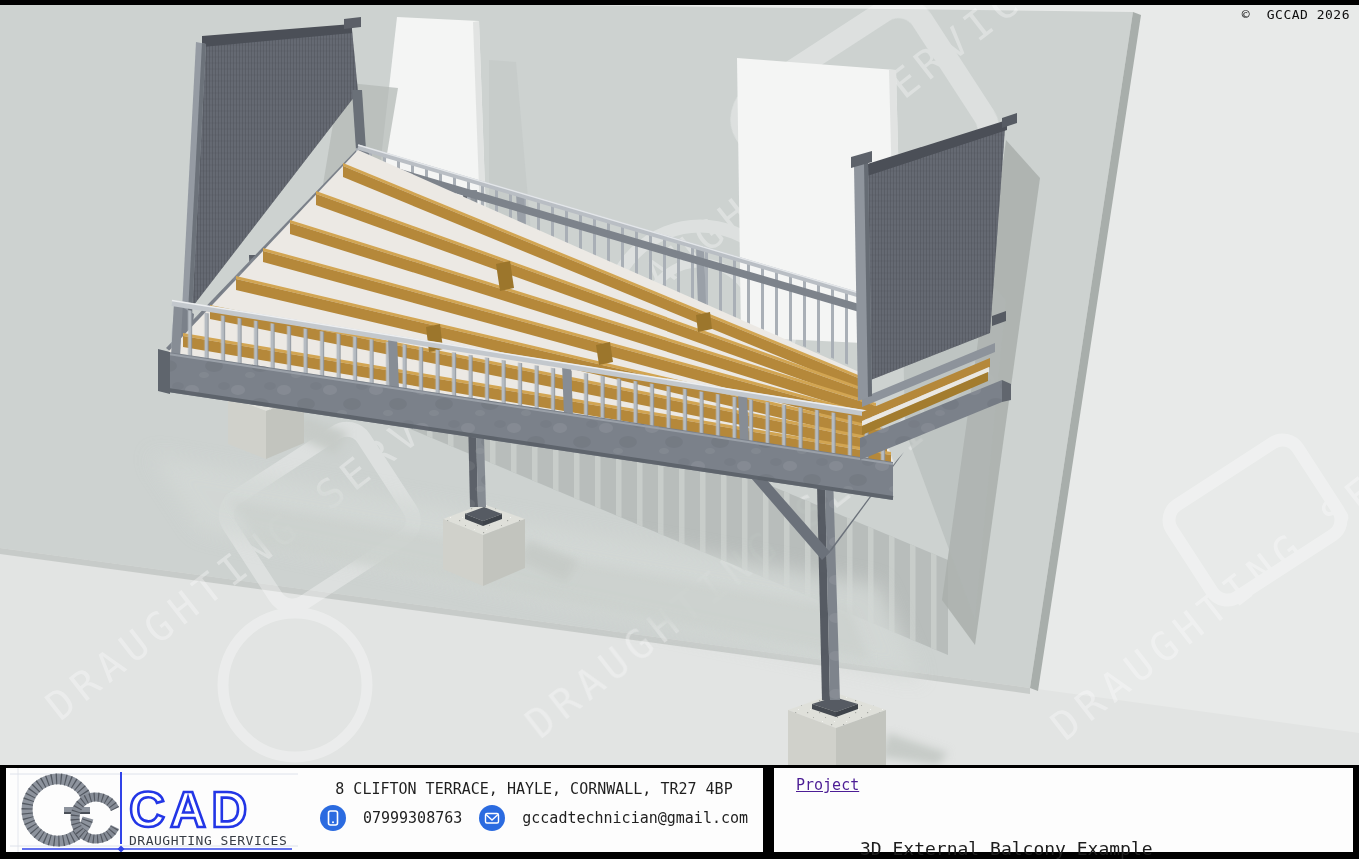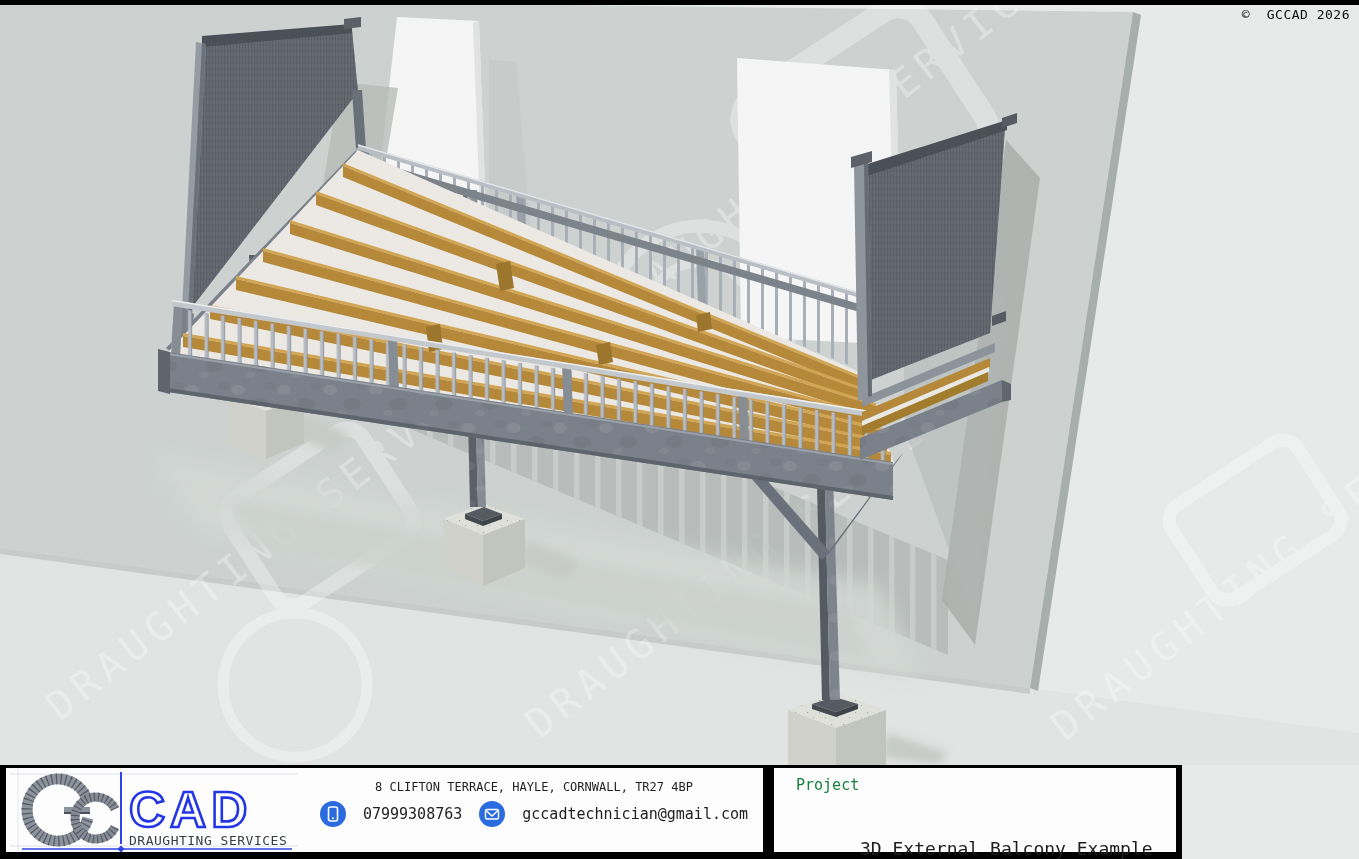--- a/index.html
+++ b/index.html
@@ -3,31 +3,31 @@
 <meta charset="utf-8">
 <style>
   html,body{margin:0;padding:0;background:#555;}
   .stage{position:relative;width:1359px;height:859px;overflow:hidden;background:#e8eae9;
          font-family:"DejaVu Sans Mono","Liberation Mono",monospace;}
   .topbar{position:absolute;left:0;top:0;width:1359px;height:5px;background:#000;}
   .copyright{position:absolute;top:7px;right:9px;font-size:13px;letter-spacing:0.5px;
              color:#0d0d0d;white-space:pre;}
   .scene-svg{position:absolute;left:0;top:0;}
   
-  .tb{position:absolute;left:0;top:765px;width:1182px;height:94px;background:#fdfdfd;
+  .tb{position:absolute;left:0;top:765px;width:1359px;height:94px;background:#fdfdfd;
       border-top:3px solid #000;border-bottom:7px solid #000;border-left:6px solid #000;
       border-right:6px solid #000;box-sizing:border-box;}
   .tb-logo{position:absolute;left:2px;top:0;width:292px;height:84px;}
   .tb-contact{position:absolute;left:300px;top:0;width:456px;height:84px;color:#1f1f1f;}
-  .tb-address{margin-top:12px;text-align:center;font-size:12px;white-space:pre;}
+  .tb-address{margin-top:12px;text-align:center;font-size:15px;white-space:pre;}
   .tb-row2{margin-top:7px;display:flex;align-items:center;justify-content:center;gap:17px;
            font-size:15px;}
   .tb-divider{position:absolute;left:757px;top:0;bottom:0;width:11px;background:#000;}
   .tb-project{position:absolute;left:768px;top:0;right:0;height:84px;}
-  .tb-project-label{position:absolute;left:22px;top:8px;font-size:15px;color:#15803d;}
+  .tb-project-label{position:absolute;left:22px;top:8px;font-size:15px;color:#4c1d95;text-decoration:underline;}
   .tb-project-title{position:absolute;left:86px;top:36px;font-size:18px;color:#1d1d1d;
                     white-space:pre;margin-top:34px;}
   .icon-badge{display:inline-block;width:26px;height:26px;flex:0 0 26px;}
 </style>
 </head>
 <body>
 
 <div class="stage">
 
   <svg class="scene-svg" width="1359" height="765" viewBox="0 0 1359 765">

